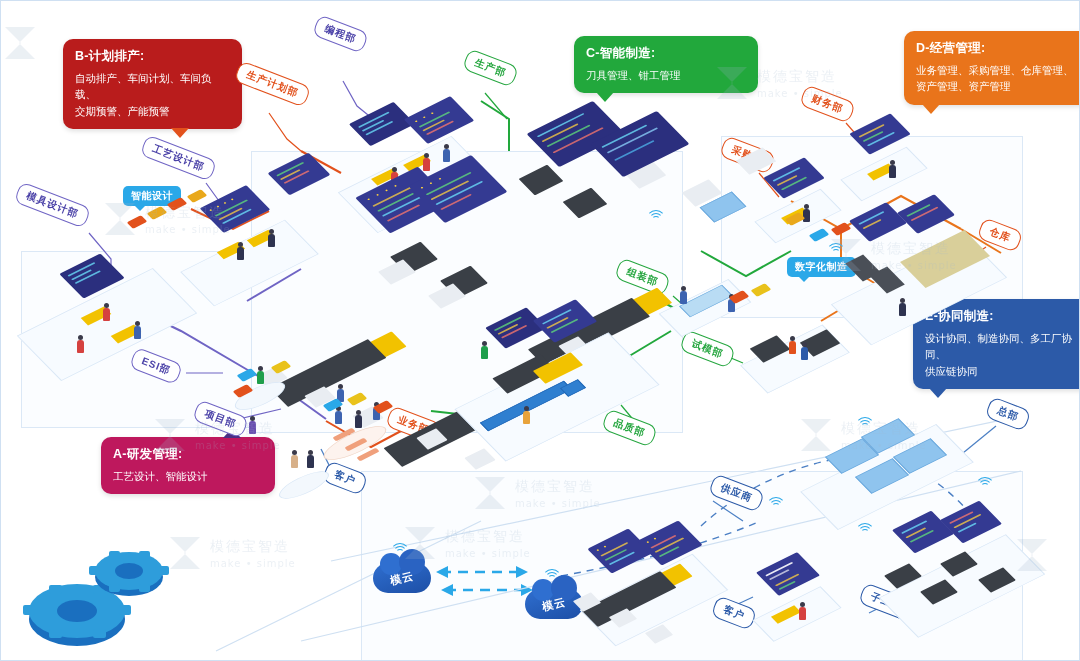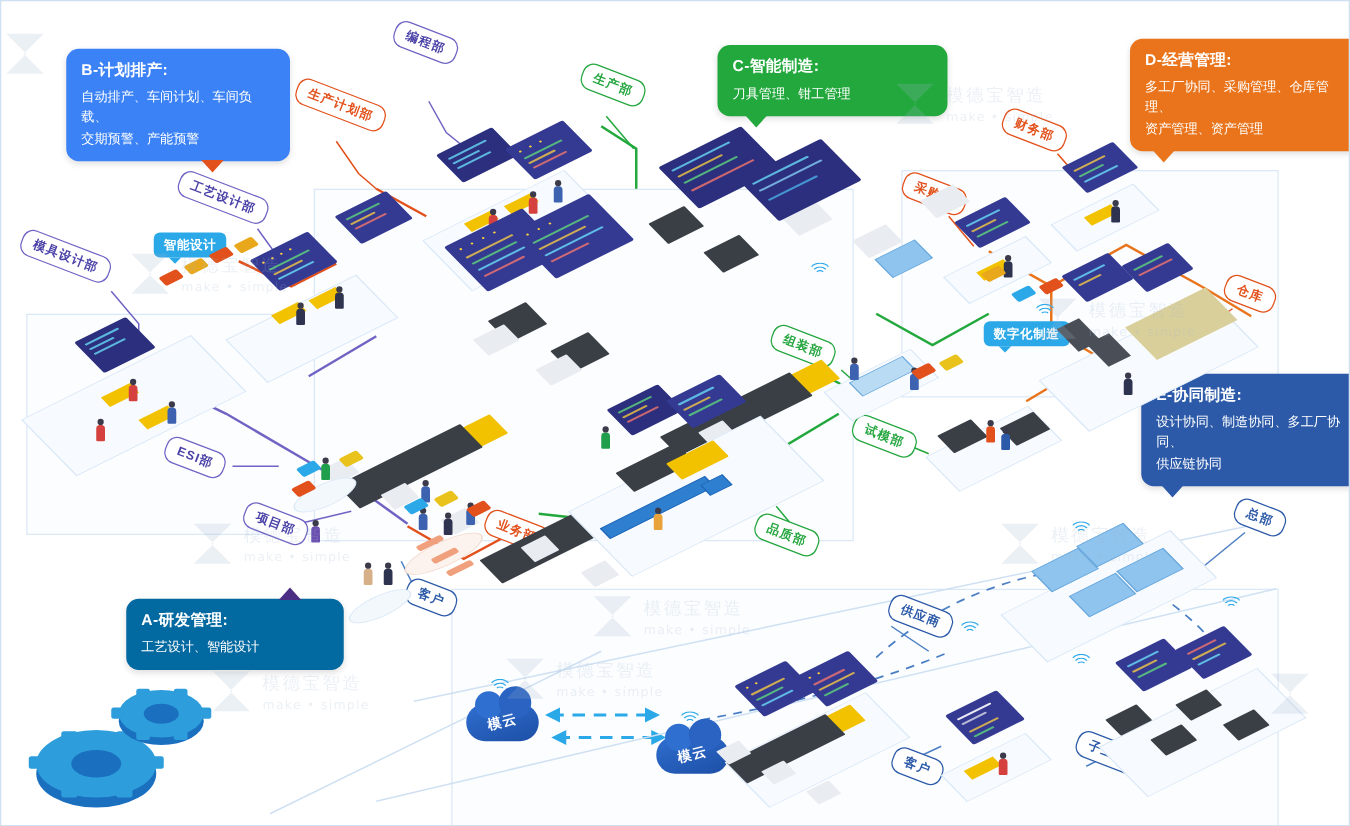--- a/index.html
+++ b/index.html
@@ -171,56 +171,56 @@
     </g>
     <g stroke="#4b7fc4" stroke-width="1.2" fill="none">
       <path d="M328 464 L320 448"></path>
       <path d="M995 425 L962 452"></path>
       <path d="M712 500 L742 520"></path>
       <path d="M722 610 L752 596"></path>
       <path d="M868 612 L900 596"></path>
     </g>
   </svg>
 
-  <div class="callout" style="left:52px;top:38px;width:155px;background:#3b82f6;">
+  <div class="callout" style="left:62px;top:38px;width:155px;background:#b91c1c;">
     <div class="ttl">B-计划排产:</div>
     <div class="body">
       <div>自动排产、车间计划、车间负载、</div>
       <div>交期预警、产能预警</div>
     </div>
     <div class="tail" style="left:108px;bottom:-9px;border-top:10px solid #E2511C;"></div>
   </div>
 
   <div class="callout" style="left:573px;top:35px;width:160px;background:#22A83C;">
     <div class="ttl">C-智能制造:</div>
     <div class="body">
       <div>刀具管理、钳工管理</div>
     </div>
     <div class="tail" style="left:22px;bottom:-9px;border-top:10px solid #22A83C;"></div>
   </div>
 
   <div class="callout" style="left:903px;top:30px;width:160px;background:#E9741B;">
     <div class="ttl">D-经营管理:</div>
     <div class="body">
-      <div>多工厂协同、采购管理、仓库管理、</div>
+      <div>业务管理、采购管理、仓库管理、</div>
       <div>资产管理、资产管理</div>
     </div>
     <div class="tail" style="left:18px;bottom:-9px;border-top:10px solid #E9741B;"></div>
   </div>
 
   <div class="callout" style="left:912px;top:298px;width:158px;background:#2C5AA8;">
     <div class="ttl">E-协同制造:</div>
     <div class="body">
       <div>设计协同、制造协同、多工厂协同、</div>
       <div>供应链协同</div>
     </div>
     <div class="tail" style="left:16px;bottom:-9px;border-top:10px solid #2C5AA8;"></div>
   </div>
 
-  <div class="callout" style="left:100px;top:478px;width:150px;background:#0369a1;">
+  <div class="callout" style="left:100px;top:436px;width:150px;background:#be185d;">
     <div class="ttl">A-研发管理:</div>
     <div class="body">
       <div>工艺设计、智能设计</div>
     </div>
     <div class="tail" style="left:122px;top:-9px;border-bottom:10px solid #4B2E83;"></div>
   </div>
 
   <div class="tag purple" style="left:14px;top:193px;transform:rotate(21deg);">
     <span>模具设计部</span>
   </div>

